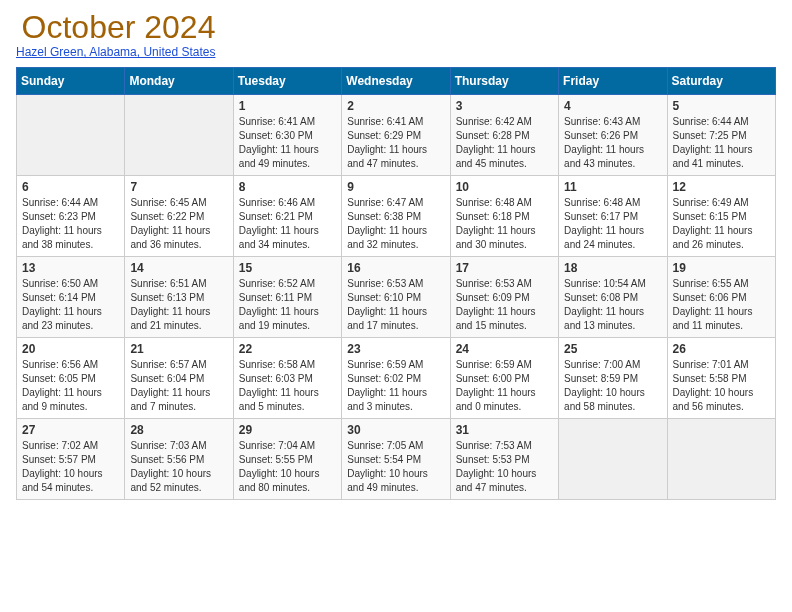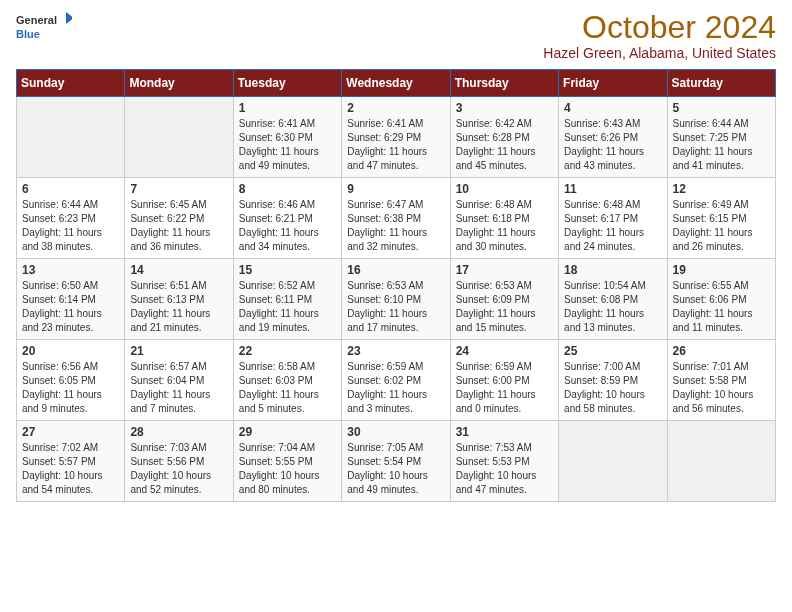--- a/index.html
+++ b/index.html
@@ -29,30 +29,31 @@
     .title-block {
       text-align: right;
     }
     .main-title {
       font-size: 32px;
       font-weight: normal;
       color: #a16207;
       line-height: 1.1;
     }
     .subtitle {
-      font-size: 14px;
-      color: #7f1d1d;
+      font-size: 12px;
+      color: #1d4ed8;
+      text-decoration: underline;
     }
     .calendar {
       width: 100%;
       border-collapse: collapse;
       border: 1px solid #ccc;
     }
     .calendar thead tr th {
-      background: #7f1d1d;
+      background: #0369a1;
       color: #fff;
       font-size: 12px;
       font-weight: bold;
       padding: 6px 4px;
       text-align: left;
       border: 1px solid #2a68b9;
     }
     .calendar tbody tr td {
       vertical-align: top;
       border: 1px solid #ccc;
@@ -79,27 +80,20 @@
     .cell-line {
       display: block;
       line-height: 1.4;
     }
   </style>
 </head>
 <body>
 
 <div class="page">
   <div class="header">
-    <div class="logo">
-  <svg width="56" height="36" viewBox="0 0 56 36">
-    <text x="0" y="14" font-size="11" font-weight="bold" fill="#333" font-family="Arial">General</text>
-    <text x="0" y="28" font-size="11" font-weight="bold" fill="#2a6bb5" font-family="Arial">Blue</text>
-    <polygon points="50,2 58,8 50,14" fill="#2a6bb5"></polygon>
-  </svg>
-</div>
     <div class="title-block">
       <div class="main-title">October 2024</div>
       <div class="subtitle">Hazel Green, Alabama, United States</div>
     </div>
   </div>
 
   <table class="calendar">
     <thead>
       <tr>
         <th>Sunday</th>

